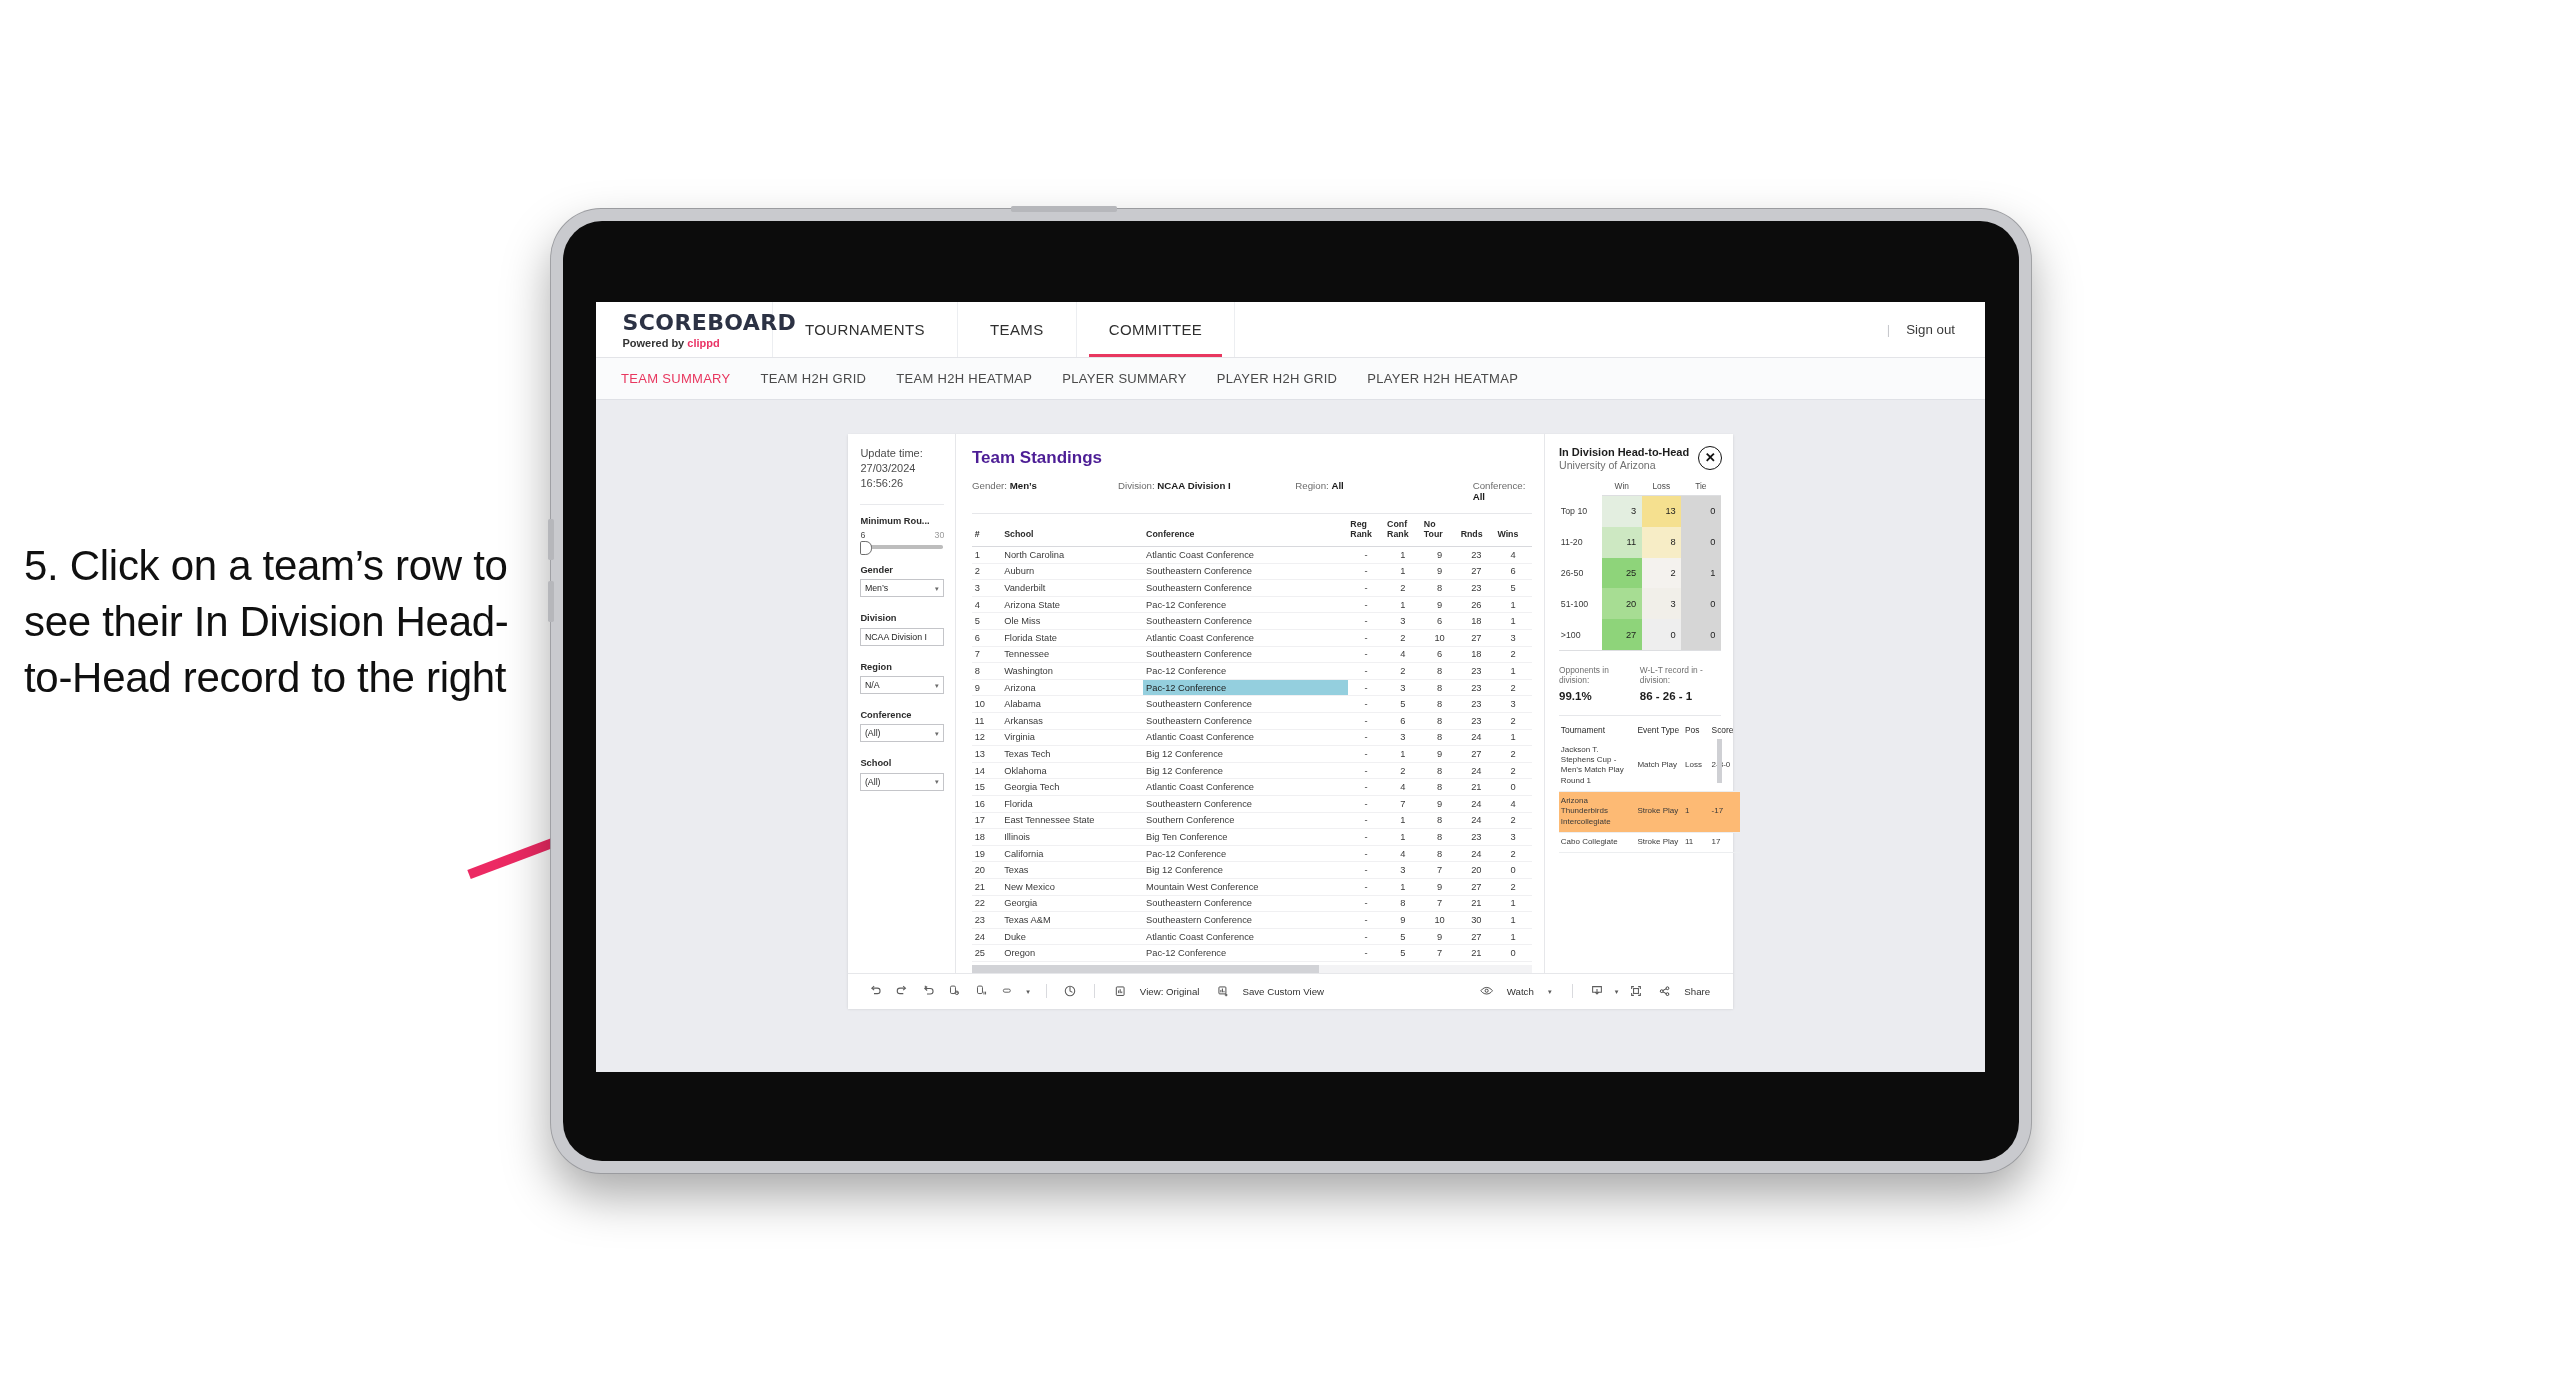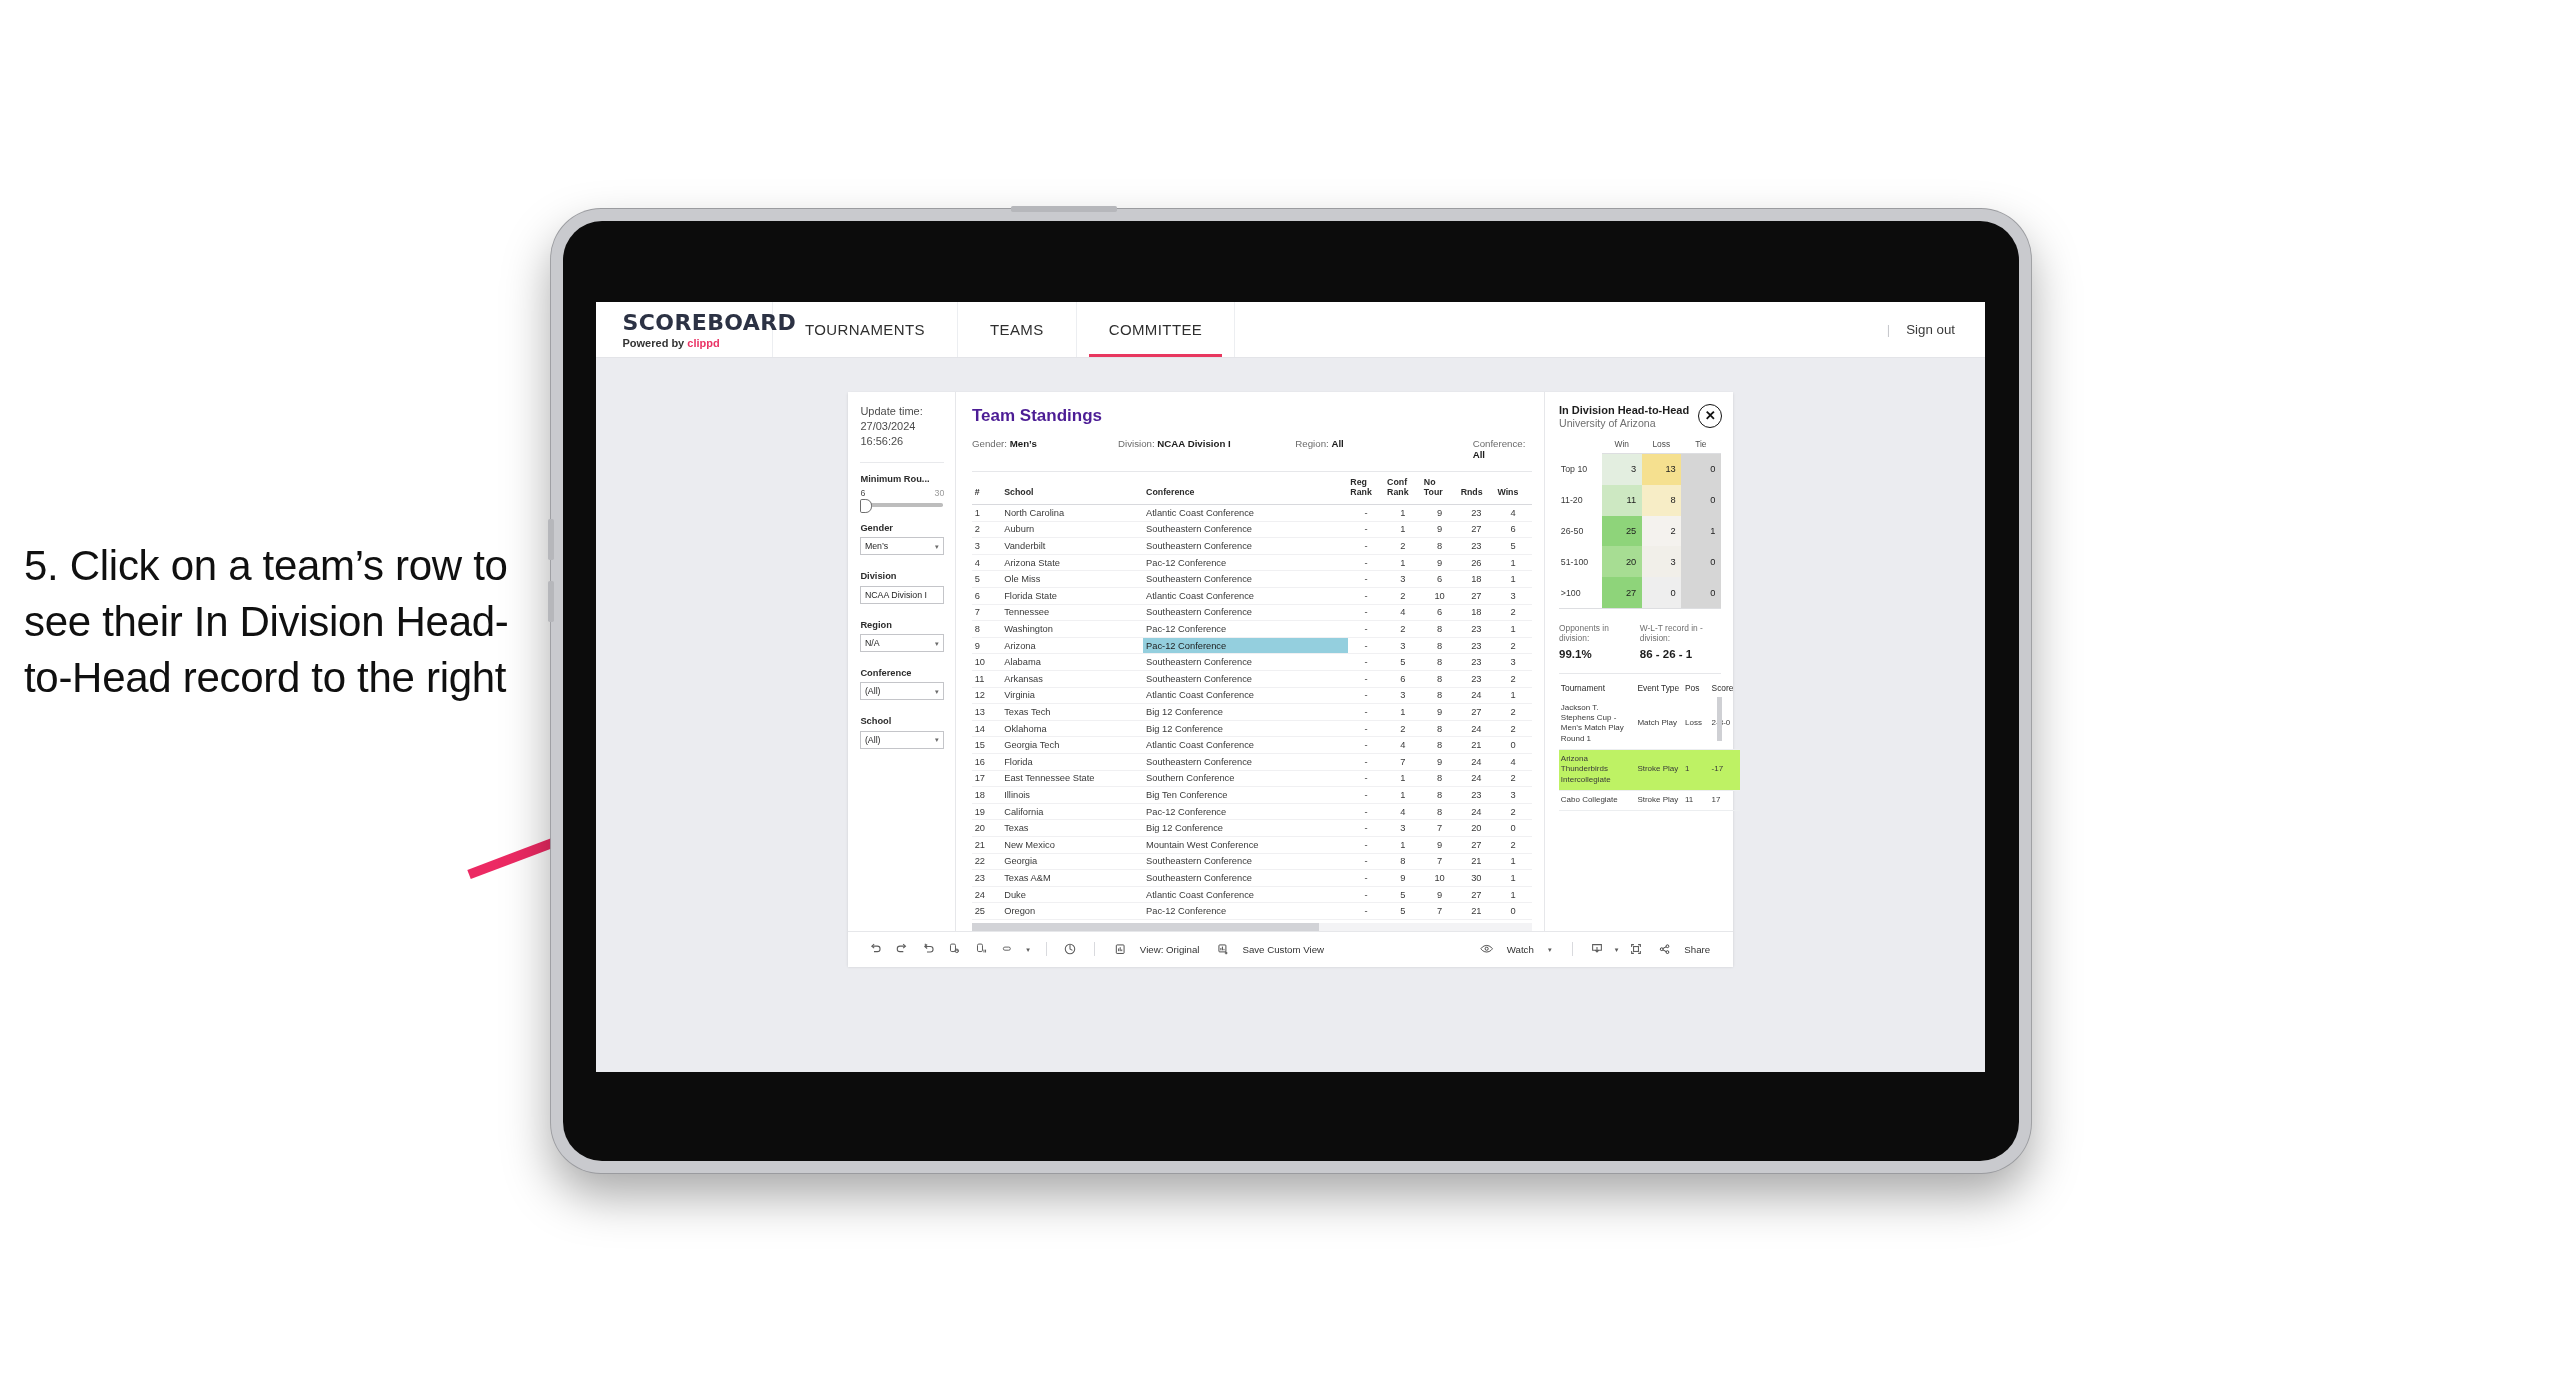--- a/index.html
+++ b/index.html
@@ -119,21 +119,21 @@
   .stat{flex:1;}
   .stat .k{font-size:8.4px;color:#6f6f6f;}
   .stat .v{font-size:11.5px;font-weight:bold;color:#1d1d1d;margin-top:4.4px;}
   #tourn{margin-top:13.3px;border-top:0.9px solid #e6e7ea;padding-top:6.2px;
      position:relative;}
   table.tt{border-collapse:collapse;width:100%;table-layout:fixed;}
   table.tt th{font-size:8.4px;color:#2b2b2b;font-weight:normal;text-align:left;
      padding:2.7px 1.8px 5.3px 1.8px;}
   table.tt td{font-size:8px;color:#3a3a3a;padding:4.4px 1.8px;line-height:1.3;
      border-bottom:0.9px solid #eceef0;vertical-align:middle;}
-  table.tt tr.alt td{background:#bef264;}
+  table.tt tr.alt td{background:#fdba74;}
   .tt-t{width:73px;} .tt-e{width:44px;} .tt-p{width:23px;} .tt-s{width:26.5px;}
   #tt-scroll{position:absolute;right:-1.8px;top:23px;width:5.3px;height:44px;
      background:#cfd0d4;cursor:pointer;}
 
   
   #toolbar{height:35px;border-top:0.9px solid #e6e7ea;display:flex;
      align-items:center;padding:0 14px;gap:0;background:#fff;}
   .tb{display:flex;align-items:center;justify-content:center;width:26.5px;
      height:23px;color:#5c5c5c;cursor:pointer;}
   .tb svg{display:block;}
@@ -174,20 +174,28 @@
         <div class="topnav-item">TOURNAMENTS</div>
         <div class="topnav-item">TEAMS</div>
         <div class="topnav-item active">COMMITTEE</div>
       </div>
       <div id="signout-wrap">
         <span class="vdiv">|</span>
         <span>Sign out</span>
       </div>
     </div>
 
+    <div id="subnav">
+      <div class="subnav-item active">TEAM SUMMARY</div>
+      <div class="subnav-item">TEAM H2H GRID</div>
+      <div class="subnav-item">TEAM H2H HEATMAP</div>
+      <div class="subnav-item">PLAYER SUMMARY</div>
+      <div class="subnav-item">PLAYER H2H GRID</div>
+      <div class="subnav-item">PLAYER H2H HEATMAP</div>
+    </div>
 
     <div id="dashwrap">
     <div id="dash">
       <div id="dashbody">
 
         <div id="filters">
           <div class="upd">
             <div>Update time:</div>
             <div>27/03/2024 16:56:26</div>
           </div>

